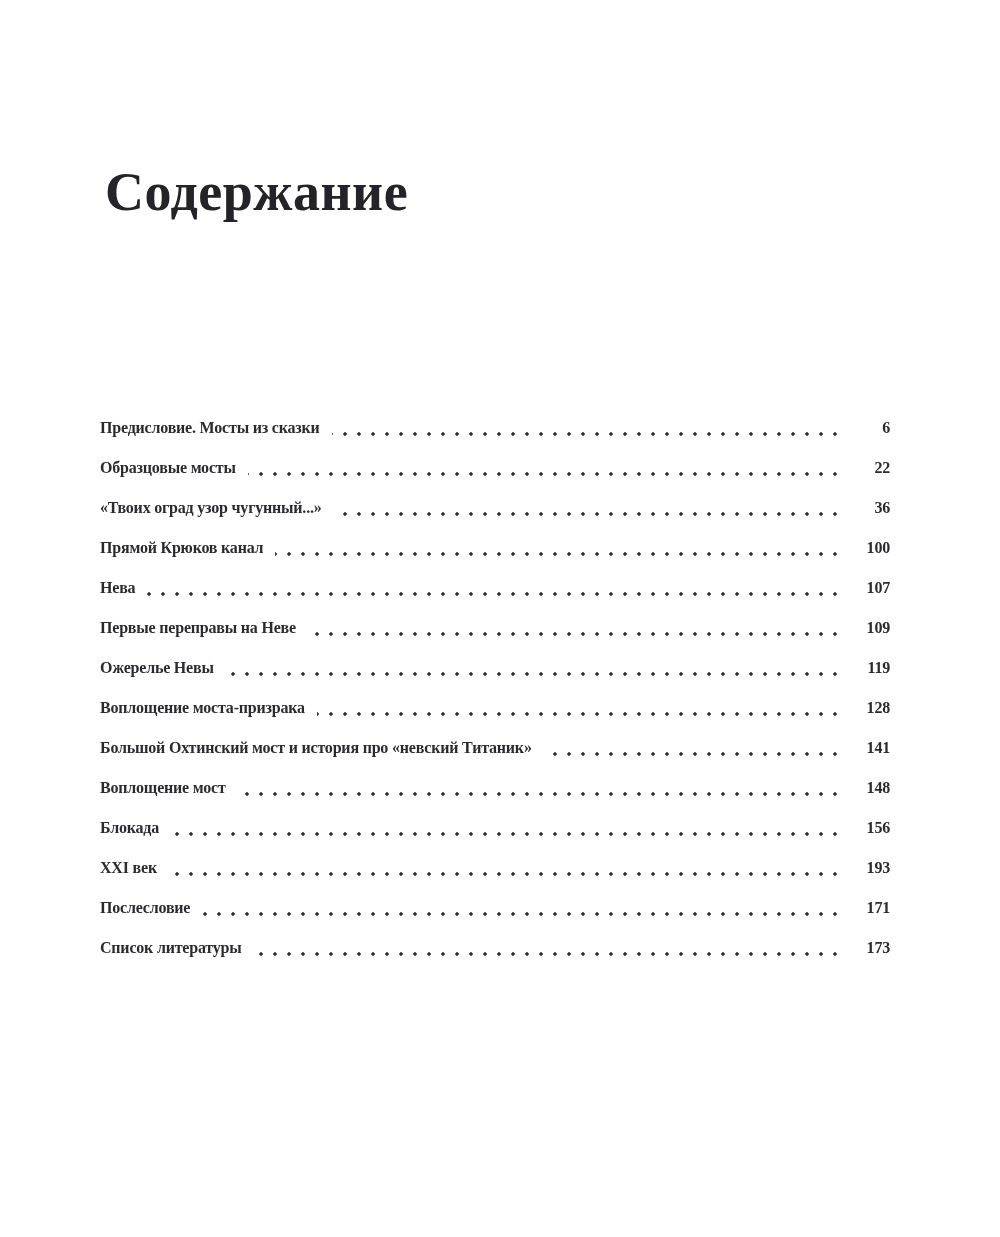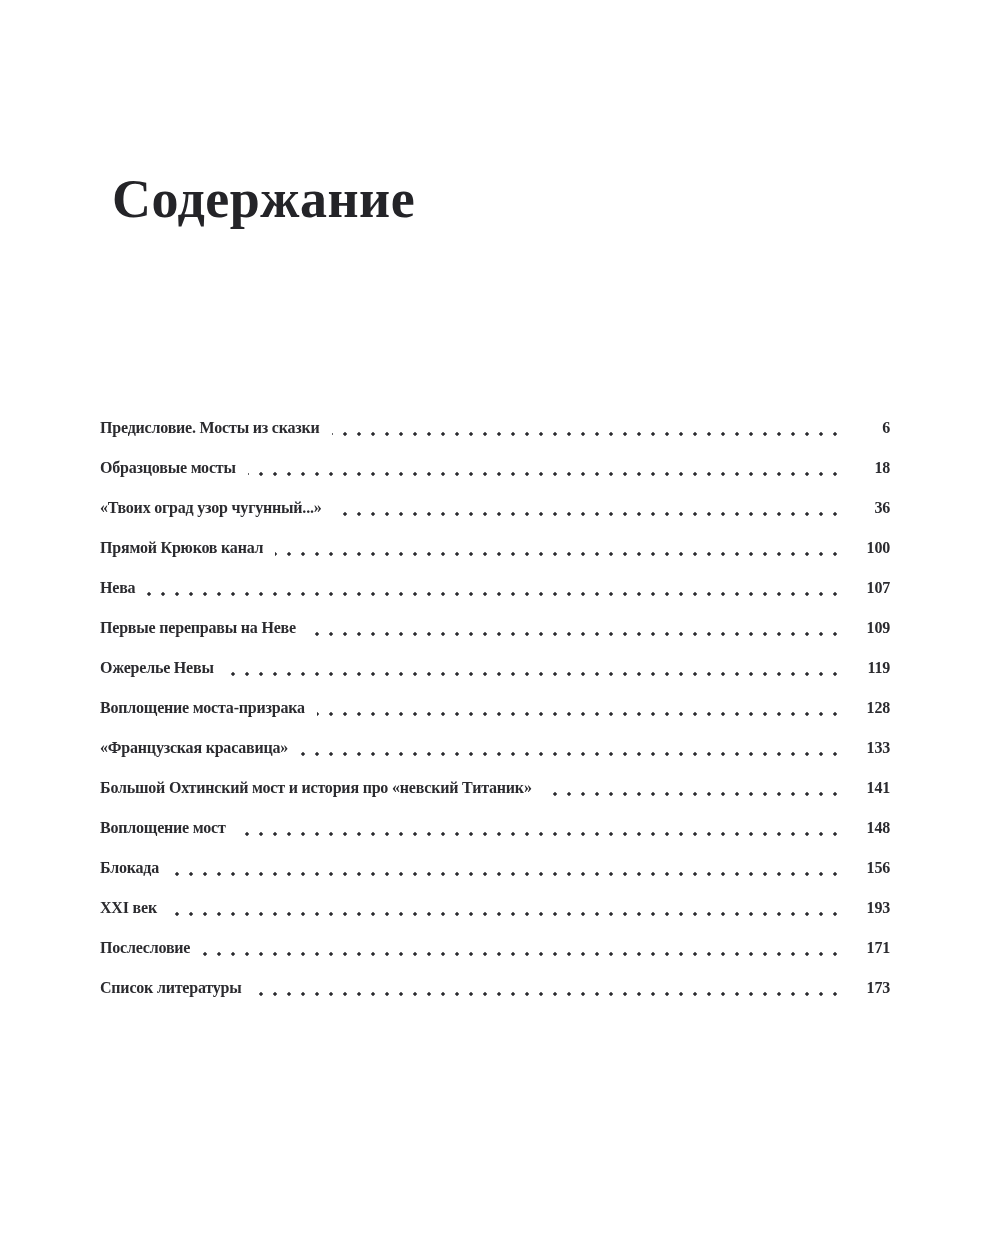--- a/index.html
+++ b/index.html
@@ -12,21 +12,21 @@
     background: #ffffff;
     position: relative;
     overflow: hidden;
     font-family: "Liberation Serif", "DejaVu Serif", serif;
     color: #2b2b2f;
   }
   .page-title {
     position: absolute;
     left: 100px;
     top: 160px;
-    margin: 12px;
+    margin: 5px;
     font-size: 54px;
     font-weight: 700;
     line-height: 1;
     letter-spacing: 0.5px;
     color: #242428;
     white-space: nowrap;
   }
   .toc {
     position: absolute;
     left: 100px;
@@ -73,21 +73,21 @@
   <div class="toc-row">
     <span class="entry-label">Предисловие. Мосты из сказки</span>
     <span class="leader"></span>
     <span class="entry-page">6</span>
   </div>
 
 
   <div class="toc-row">
     <span class="entry-label">Образцовые мосты</span>
     <span class="leader"></span>
-    <span class="entry-page">18</span>
+    <span class="entry-page">22</span>
   </div>
 
   <div class="toc-row">
     <span class="entry-label">«Твоих оград узор чугунный...»</span>
     <span class="leader"></span>
     <span class="entry-page">36</span>
   </div>
 
 
 
@@ -114,25 +114,20 @@
     <span class="leader"></span>
     <span class="entry-page">119</span>
   </div>
 
   <div class="toc-row">
     <span class="entry-label">Воплощение моста-призрака</span>
     <span class="leader"></span>
     <span class="entry-page">128</span>
   </div>
 
-  <div class="toc-row">
-    <span class="entry-label">«Французская красавица»</span>
-    <span class="leader"></span>
-    <span class="entry-page">133</span>
-  </div>
 
   <div class="toc-row">
     <span class="entry-label">Большой Охтинский мост и история про «невский Титаник»</span>
     <span class="leader"></span>
     <span class="entry-page">141</span>
   </div>
 
   <div class="toc-row">
     <span class="entry-label">Воплощение мост</span>
     <span class="leader"></span>

